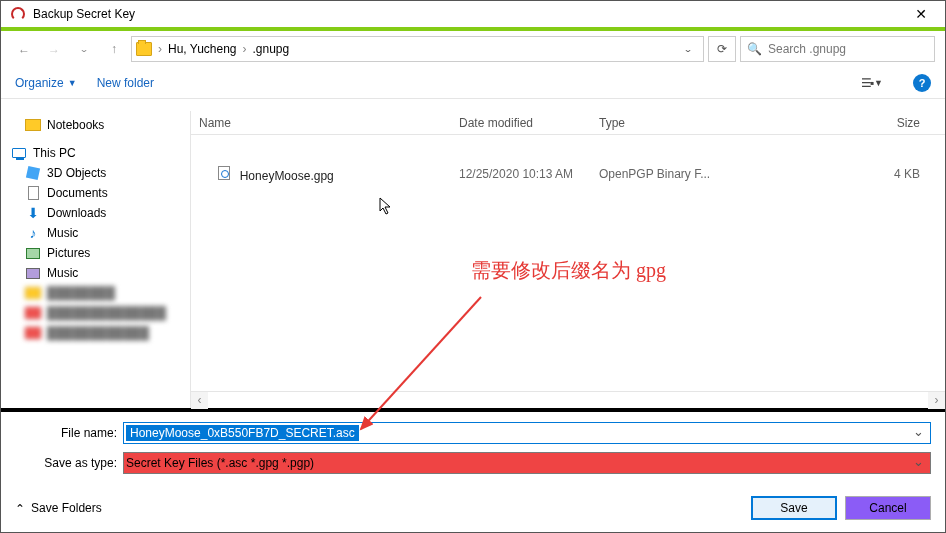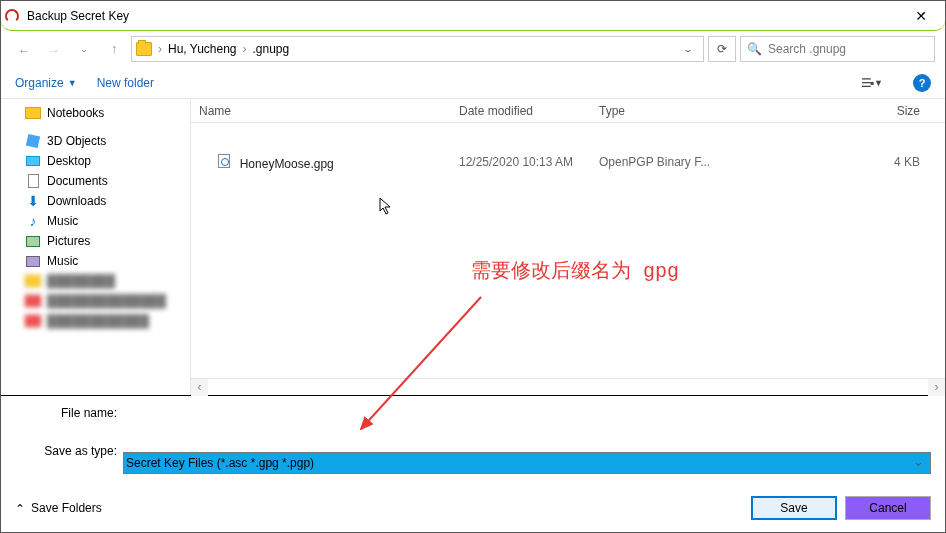--- a/index.html
+++ b/index.html
@@ -13,23 +13,22 @@
     border: 1px solid #555;
     display: flex;
     flex-direction: column;
     position: relative;
   }
   
   .titlebar {
     height: 30px;
     display: flex;
     align-items: center;
-    padding: 0 8px 0 4px;
-    border-bottom: 1px solid #84cc16;
-    border-radius: 10px;
+    padding: 0 8px 0 10px;
+    border-bottom: 4px solid #84cc16;
   }
   .titlebar .app-icon {
     width: 14px; height: 14px;
     border-radius: 50%;
     border: 2px solid #c62828;
     border-bottom-color: transparent;
     margin-right: 8px;
   }
   .titlebar .title { flex: 1; font-size: 12px; }
   .titlebar .close { padding: 4px 10px; font-size: 14px; cursor: pointer; }
@@ -83,21 +82,21 @@
     border-bottom:1px solid #e5e5e5;
   }
   .toolrow .link { color:#1565c0; cursor:pointer; display:flex;align-items:center;gap:4px;}
   .toolrow .spacer{flex:1;}
   .view-btn { display:flex;align-items:center;gap:2px;cursor:pointer;color:#444;}
   .help-btn {
     width:18px;height:18px;border-radius:50%;background:#0b78d1;color:#fff;
     display:flex;align-items:center;justify-content:center;font-size:11px;font-weight:bold;cursor:pointer;margin-left:10px;
   }
   
-  .mainarea { flex:1; display:flex; min-height:0; border-bottom:1px solid #000000;}
+  .mainarea { flex:1; display:flex; min-height:0; border-bottom:4px solid #000000;margin-top:12px;}
   .treepane {
     width: 190px; border-right:1px solid #e5e5e5;
     overflow:hidden; padding-top:4px;
   }
   .treepane .item {
     display:flex;align-items:center;gap:6px;padding:3px 0 3px 24px;
     font-size:12px; cursor:pointer; white-space:nowrap;
   }
   .treepane .item.root { padding-left:10px; }
   .treepane .item .ticon { width:16px;height:14px;display:flex;align-items:center;justify-content:center;}
@@ -130,42 +129,42 @@
   .filerow .col.date,.filerow .col.type,.filerow .col.size{color:#666;}
   .file-ico{width:12px;height:14px;border:1px solid #888;background:#fff;margin-right:6px;display:inline-block;position:relative;}
   .file-ico::after{content:"";position:absolute;top:3px;left:2px;width:6px;height:6px;border:1px solid #1976d2;border-radius:50%;}
   .filebody{flex:1;overflow:auto;position:relative;}
   .hscroll {height:17px;border-top:1px solid #e5e5e5;display:flex;align-items:center;}
   .hscroll .arrow{width:17px;height:17px;display:flex;align-items:center;justify-content:center;color:#888;background:#f4f4f4;cursor:pointer;}
   .hscroll .track{flex:1;}
   
   .anno-text{
     position:absolute; left:470px; top:256px;
-    color:#e53935; font-size:20px; font-family:Liberation Mono, monospace;
+    color:#e53935; font-size:20px; font-family:Liberation Serif, serif;
     pointer-events:none;
   }
   .anno-arrow{
     position:absolute; left:352px; top:288px;
     pointer-events:none;
   }
   .cursor-ptr{
     position:absolute;left:378px;top:196px;font-size:16px;color:#000;pointer-events:none;
   }
   
   .formarea { padding:10px 14px 4px 14px; }
   .formrow { display:flex;align-items:center;margin-bottom:8px;}
   .formrow label{ width:108px;text-align:right;padding-right:6px;font-size:12px;}
   .formrow .field { flex:1;height:22px;border:1px solid #7a7a7a;display:flex;align-items:center;padding:0 2px;position:relative;}
   .formrow .field.combo::after{
     content:"⌄";position:absolute;right:6px;top:1px;color:#555;font-size:13px;
   }
   .filename-sel{
     background:#0078d7;color:#fff;padding:1px 4px;font-size:12px;
   }
-  .typefield{font-size:12px;padding-left:4px;background:#0ea5e9;margin-top:24px;}
+  .typefield{font-size:12px;padding-left:4px;background:#ef4444;}
   
   .btnrow{
     display:flex;align-items:center;padding:10px 14px 12px 14px;
   }
   .hide-folders{display:flex;align-items:center;gap:6px;cursor:pointer;font-size:12px;}
   .btnrow .spacer{flex:1;}
   .btn{
     min-width:86px;height:24px;border:1px solid #adadad;background:#8b5cf6;
     display:flex;align-items:center;justify-content:center;font-size:12px;cursor:pointer;margin-left:8px;
   }
@@ -219,31 +218,31 @@
 
 <div class="mainarea">
   <div class="treepane">
     <div class="item">
       <span class="ticon">
           <span class="ico-folder"></span>
         </span>
       <span>Notebooks</span>
     </div>
     <div style="height:8px;"></div>
+    <div class="item root">
+      <span class="ticon">
+          <span class="ico-pc"></span>
+        </span>
+      <span>This PC</span>
+    </div>
     <div class="item">
       <span class="ticon">
           <span class="ico-3d"></span>
         </span>
       <span>3D Objects</span>
-    </div>
-    <div class="item">
-      <span class="ticon">
-          <span class="ico-desk"></span>
-        </span>
-      <span>Desktop</span>
     </div>
     <div class="item">
       <span class="ticon">
           <span class="ico-doc"></span>
         </span>
       <span>Documents</span>
     </div>
     <div class="item">
       <span class="ticon ico-dl">⬇</span>
       <span>Downloads</span>
@@ -307,20 +306,23 @@
       <div class="arrow">‹</div>
       <div class="track"></div>
       <div class="arrow">›</div>
     </div>
   </div>
 </div>
 
 <div class="formarea">
   <div class="formrow">
     <label>File name:</label>
+    <div class="field combo" style="border-color:#0078d7;">
+      <span class="filename-sel">HoneyMoose_0xB550FB7D_SECRET.asc</span>
+    </div>
   </div>
   <div class="formrow">
     <label>Save as type:</label>
     <div class="field combo typefield">
       <span>Secret Key Files (*.asc *.gpg *.pgp)</span>
     </div>
   </div>
 </div>
 
 <div class="btnrow">

